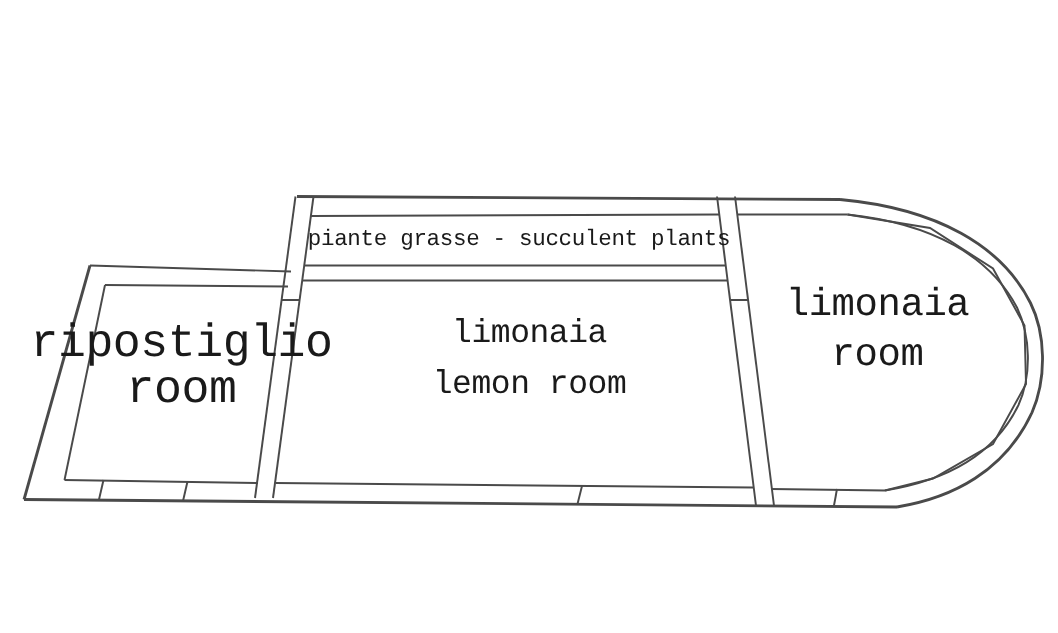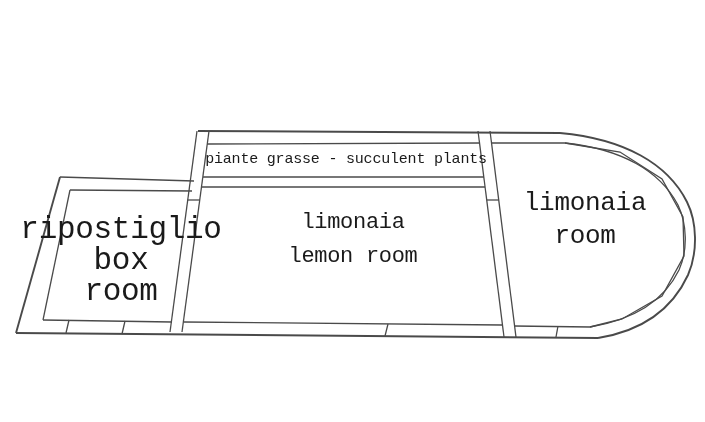--- a/index.html
+++ b/index.html
@@ -75,21 +75,20 @@
     <path d="M388,324 L385,336"></path>
     <path d="M558,326 L556,337"></path>
 
     <path class="thick" d="M560,133 C625,139 668,164 687,202 C697,222 698,252 688,275 C670,314 635,332 598,338"></path>
     <path d="M565,143 C622,149 660,171 678,205 C687,224 688,250 679,270 C663,303 632,320 590,327"></path>
     <polyline points="565,143 620,152 662,179 683,217 684,256 662,296 622,319 590,327"></polyline>
   </svg>
 
   <div class="room-label lbl-box">
     <div>ripostiglio</div>
-    <div>box</div>
     <div>room</div>
   </div>
 
   <div class="room-label lbl-succulent">
     <div>piante grasse - succulent plants</div>
   </div>
 
   <div class="room-label lbl-lemon">
     <div>limonaia</div>
     <div>lemon room</div>

